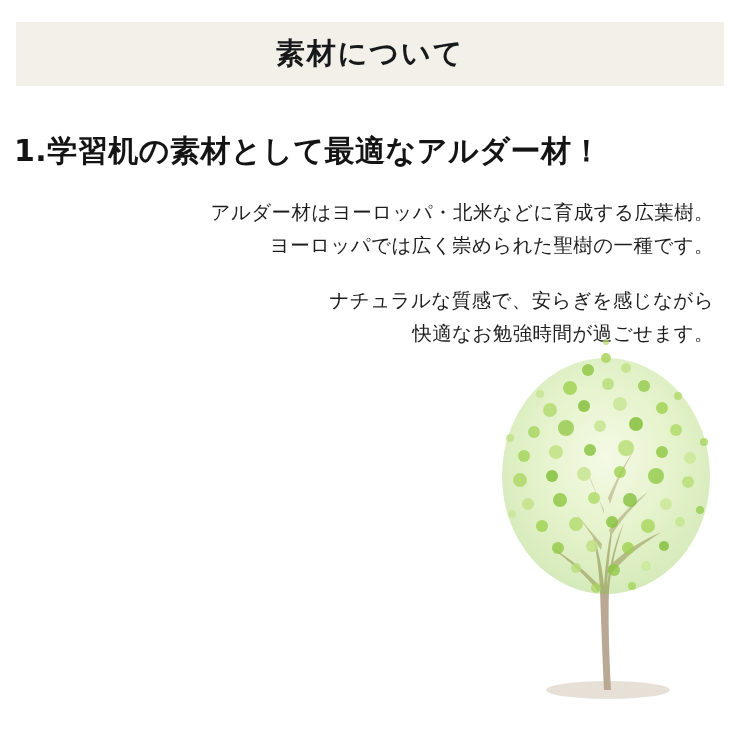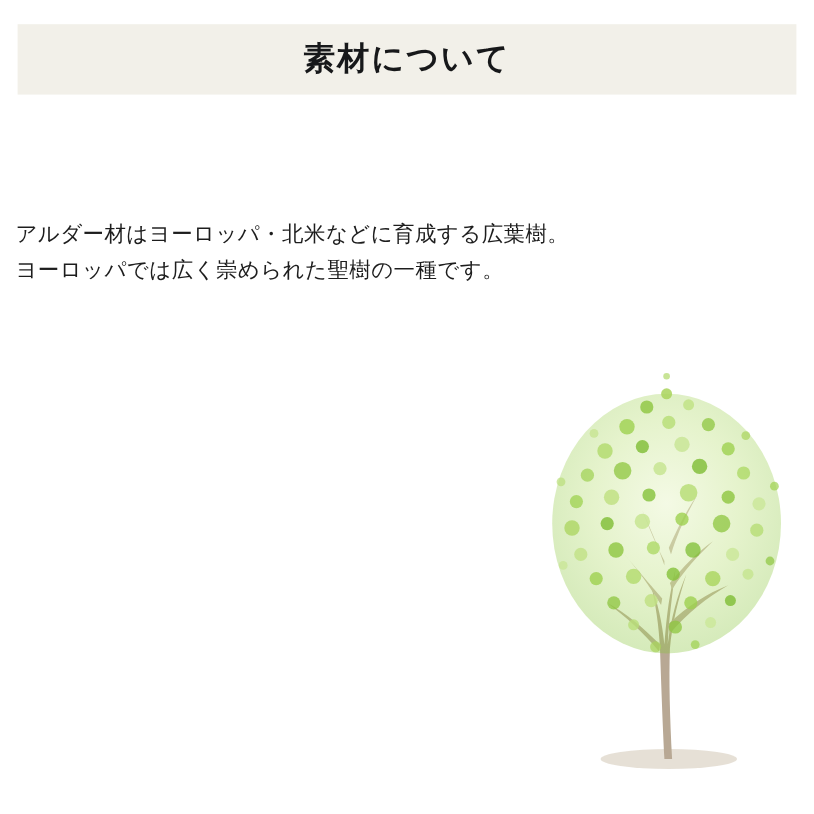--- a/index.html
+++ b/index.html
@@ -60,20 +60,21 @@
   .body-copy {
     position: absolute;
     left: 14px;
     top: 196px;
     width: 700px;
     font-size: 19.5px;
     line-height: 33px;
     letter-spacing: 0.4px;
     color: #1d1d1d;
     font-family: "DejaVu Sans", "Liberation Sans", sans-serif;
+    text-align: right;
   }
   .para {
     margin: 0 0 22px 0;
     white-space: pre-line;
   }
   .para:last-child { margin-bottom: 0; }
 
   
   .tree-art {
     position: absolute;
@@ -86,24 +87,27 @@
 </style>
 </head>
 <body>
 
 <div class="page">
 
   <div class="header-band">
     <div class="header-title">素材について</div>
   </div>
 
+  <div class="section-heading">1.学習机の素材として最適なアルダー材！</div>
 
   <div class="body-copy">
     <p class="para">アルダー材はヨーロッパ・北米などに育成する広葉樹。
 ヨーロッパでは広く崇められた聖樹の一種です。</p>
+    <p class="para">ナチュラルな質感で、安らぎを感じながら
+快適なお勉強時間が過ごせます。</p>
   </div>
 
   <svg class="tree-art" viewBox="0 0 250 400" aria-hidden="true">
     <defs>
       <radialGradient id="canopyGrad" cx="50%" cy="42%" r="58%">
         <stop offset="0%" stop-color="#dff0b4"></stop>
         <stop offset="55%" stop-color="#b6dd6e"></stop>
         <stop offset="100%" stop-color="#87c43a"></stop>
       </radialGradient>
     </defs>

